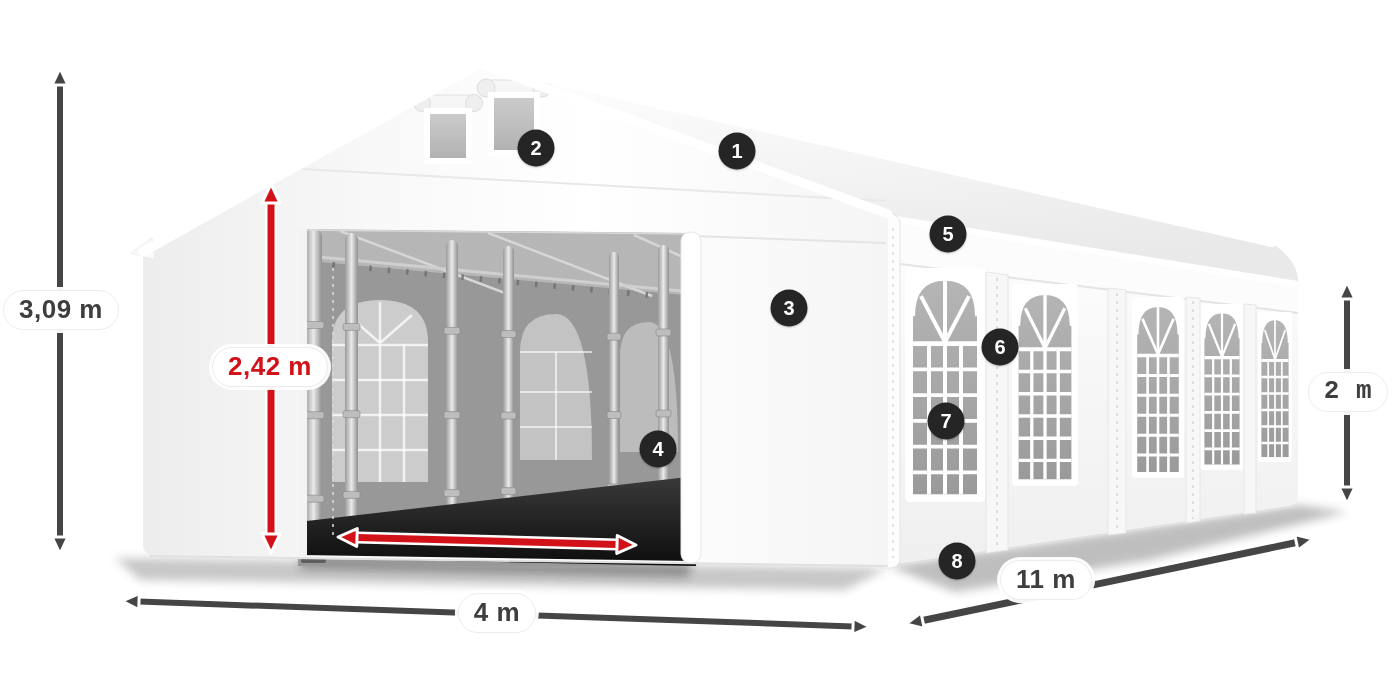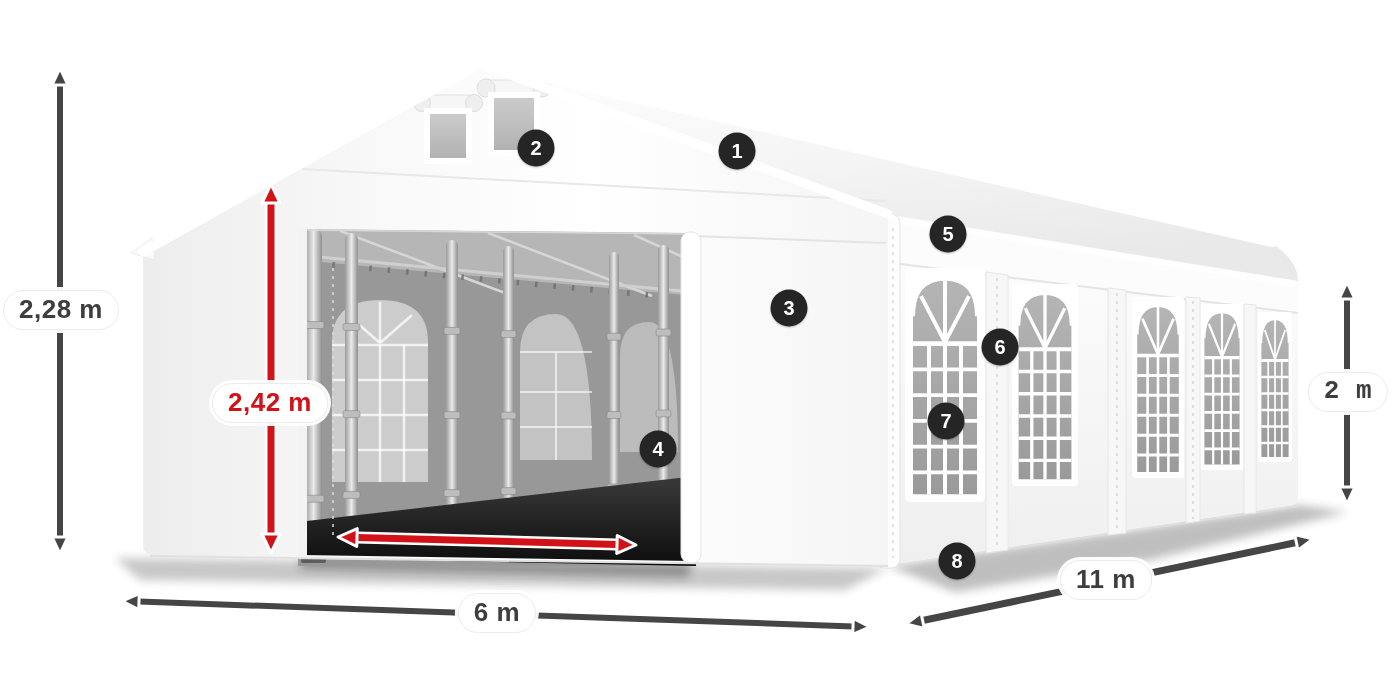--- a/index.html
+++ b/index.html
@@ -254,24 +254,24 @@
         </g>
         <g>
           <line x1="1347" y1="299" x2="1347" y2="487" stroke="#ffffff" stroke-width="11" stroke-linecap="round"></line>
           <line x1="1347" y1="299" x2="1347" y2="487" stroke="#454545" stroke-width="6"></line>
           <polygon points="1347,282 1355,299 1339,299" fill="#454545" stroke="#ffffff" stroke-width="3" stroke-linejoin="round"></polygon>
           <polygon points="1347,504 1339,487 1355,487" fill="#454545" stroke="#ffffff" stroke-width="3" stroke-linejoin="round"></polygon>
         </g>
       </g>
 </svg>
 
-<div class="pill" style="left:61px;top:310px;">2,28 m</div>
-<div class="pill red" style="left:270px;top:367px;margin-top:36px;">2,42 m</div>
-<div class="pill" style="left:497px;top:613px;">6 m</div>
-<div class="pill" style="left:1106px;top:580px;">11 m</div>
+<div class="pill" style="left:61px;top:310px;">3,09 m</div>
+<div class="pill red" style="left:270px;top:367px;">2,42 m</div>
+<div class="pill" style="left:497px;top:613px;">4 m</div>
+<div class="pill" style="left:1046px;top:580px;">11 m</div>
 <div class="pill" style="left:1348px;top:392px;font-family:Liberation Mono, monospace;">2 m</div>
 
 <div id="badges">
       <div class="badge" style="left: 737px; top: 151px; background: rgb(37, 37, 37); color: rgb(255, 255, 255);">1</div>
       <div class="badge" style="left: 536px; top: 148px; background: rgb(37, 37, 37); color: rgb(255, 255, 255);">2</div>
       <div class="badge" style="left: 789px; top: 308px; background: rgb(37, 37, 37); color: rgb(255, 255, 255);">3</div>
       <div class="badge" style="left: 658px; top: 449px; background: rgb(37, 37, 37); color: rgb(255, 255, 255);">4</div>
       <div class="badge" style="left: 948px; top: 234px; background: rgb(37, 37, 37); color: rgb(255, 255, 255);">5</div>
       <div class="badge" style="left: 1000px; top: 347px; background: rgb(37, 37, 37); color: rgb(255, 255, 255);">6</div>
       <div class="badge" style="left: 946px; top: 421px; background: rgb(37, 37, 37); color: rgb(255, 255, 255);">7</div>

